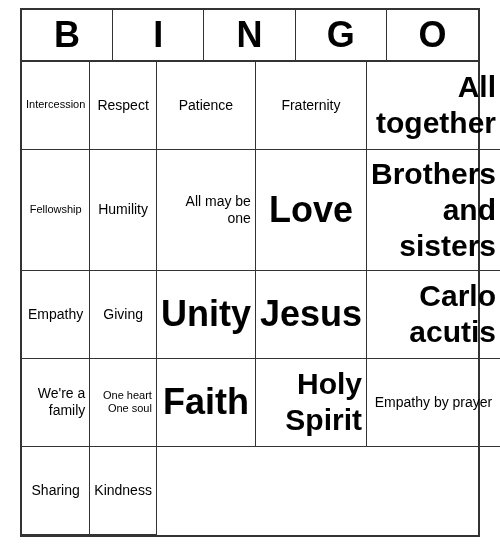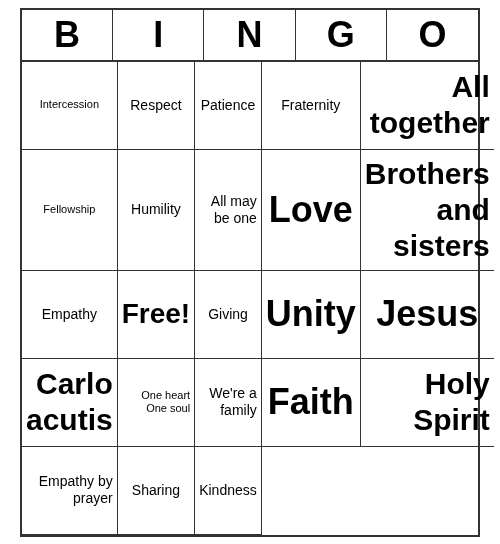--- a/index.html
+++ b/index.html
@@ -127,39 +127,36 @@
       <div class="bingo-cell">
         <span class="size-xlarge">Love</span>
       </div>
       <div class="bingo-cell">
         <span class="size-large">Brothers and sisters</span>
       </div>
       <div class="bingo-cell">
         <span class="size-medium">Empathy</span>
       </div>
       <div class="bingo-cell">
-        <span class="size-free">Free!</span>
-      </div>
-      <div class="bingo-cell">
         <span class="size-medium">Giving</span>
       </div>
       <div class="bingo-cell">
         <span class="size-xlarge">Unity</span>
       </div>
       <div class="bingo-cell">
         <span class="size-xlarge">Jesus</span>
       </div>
       <div class="bingo-cell">
         <span class="size-large">Carlo acutis</span>
       </div>
       <div class="bingo-cell">
-        <span class="size-small">One heart One soul</span>
+        <span class="size-medium">We're a family</span>
       </div>
       <div class="bingo-cell">
-        <span class="size-medium">We're a family</span>
+        <span class="size-small">One heart One soul</span>
       </div>
       <div class="bingo-cell">
         <span class="size-xlarge">Faith</span>
       </div>
       <div class="bingo-cell">
         <span class="size-large">Holy Spirit</span>
       </div>
       <div class="bingo-cell">
         <span class="size-medium">Empathy by prayer</span>
       </div>

